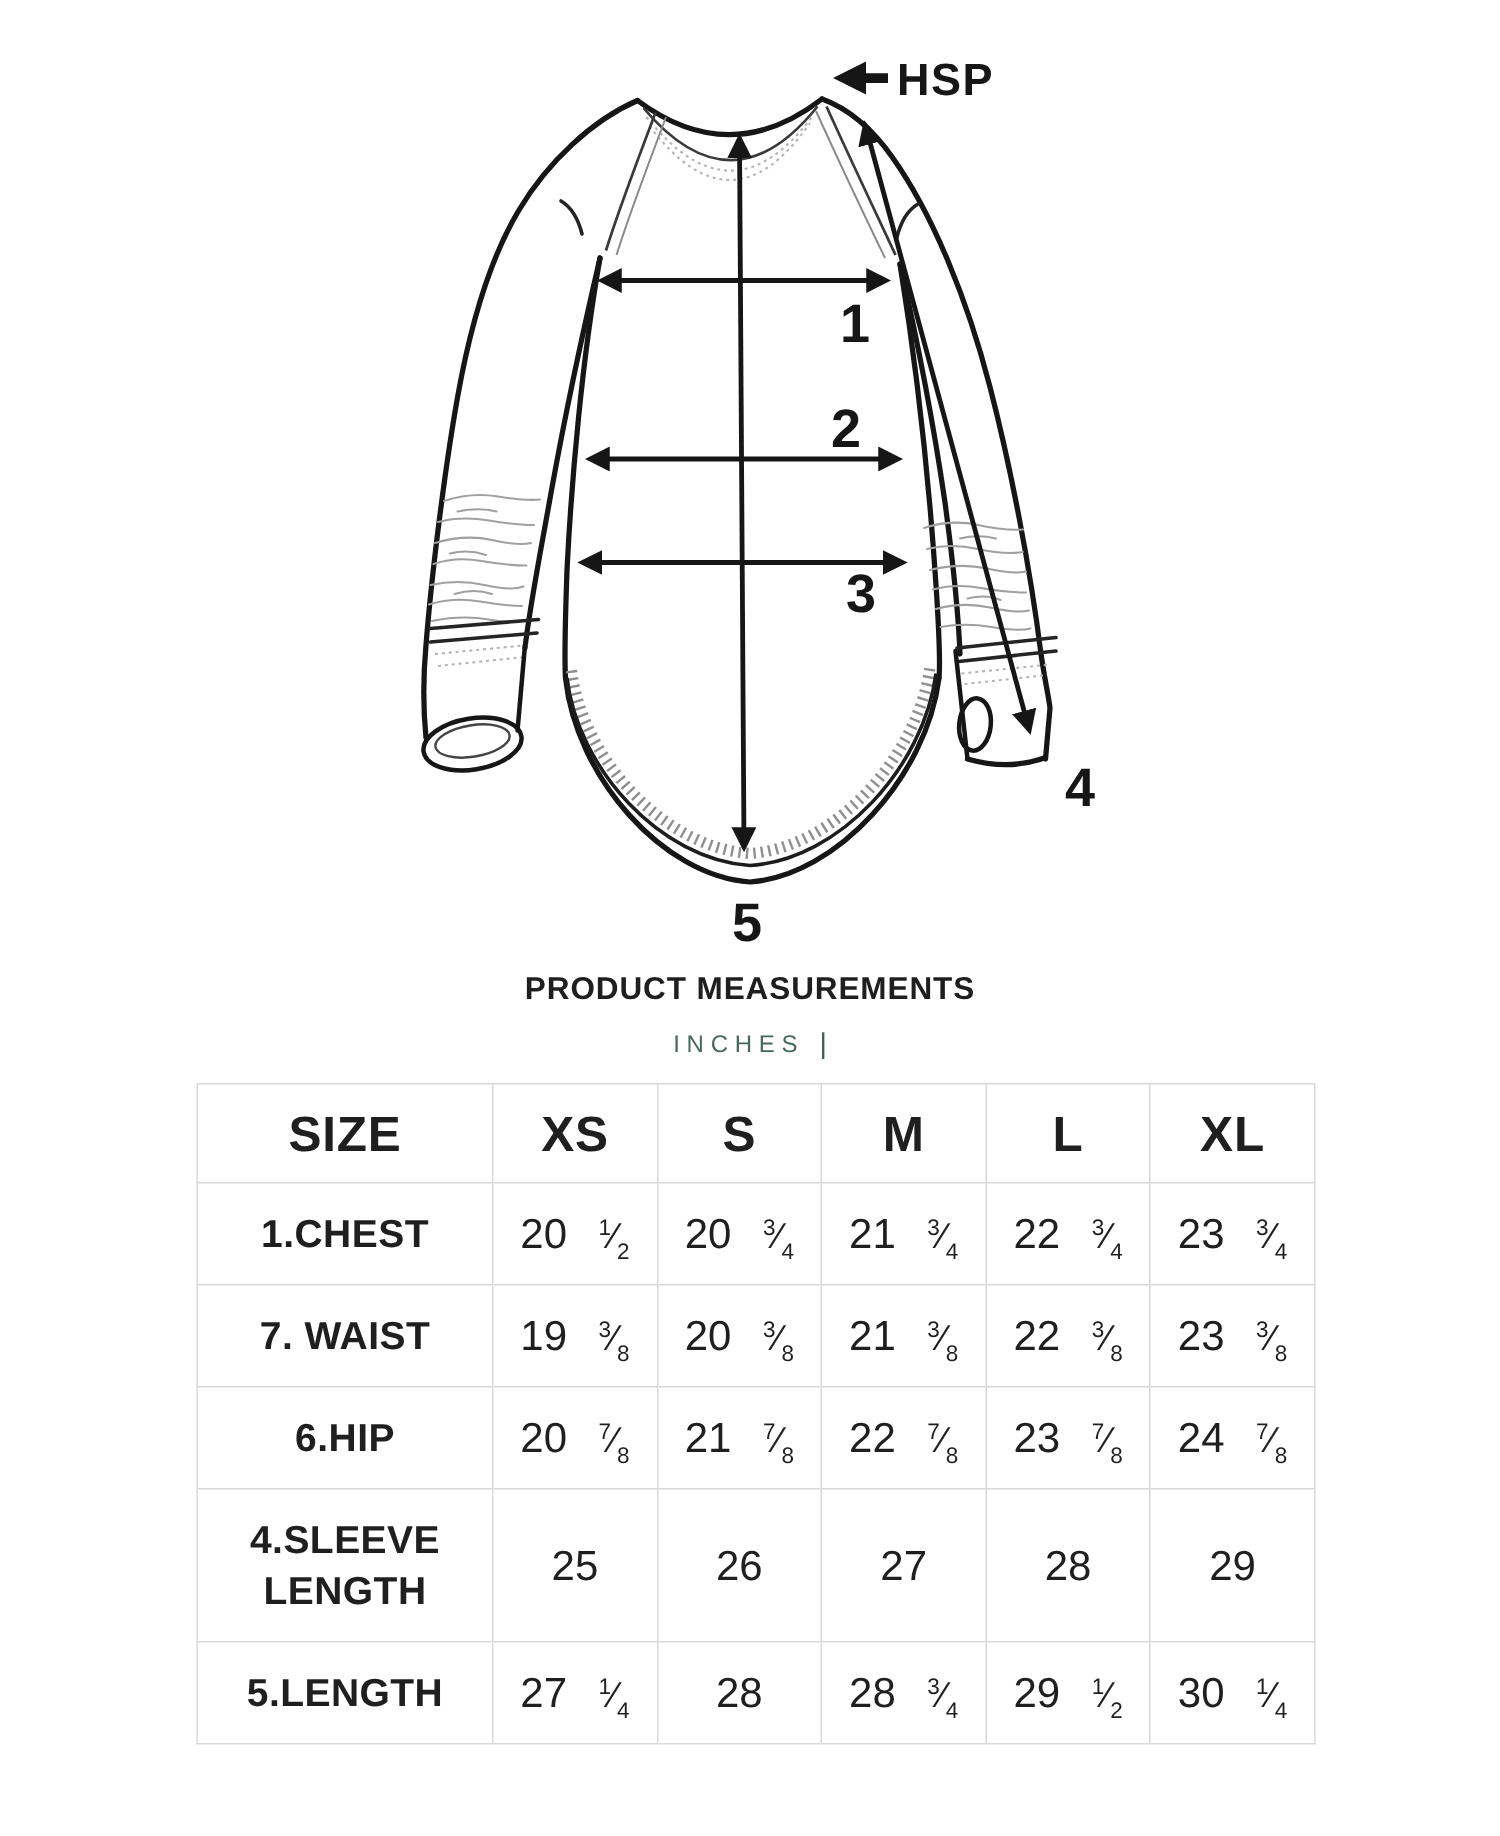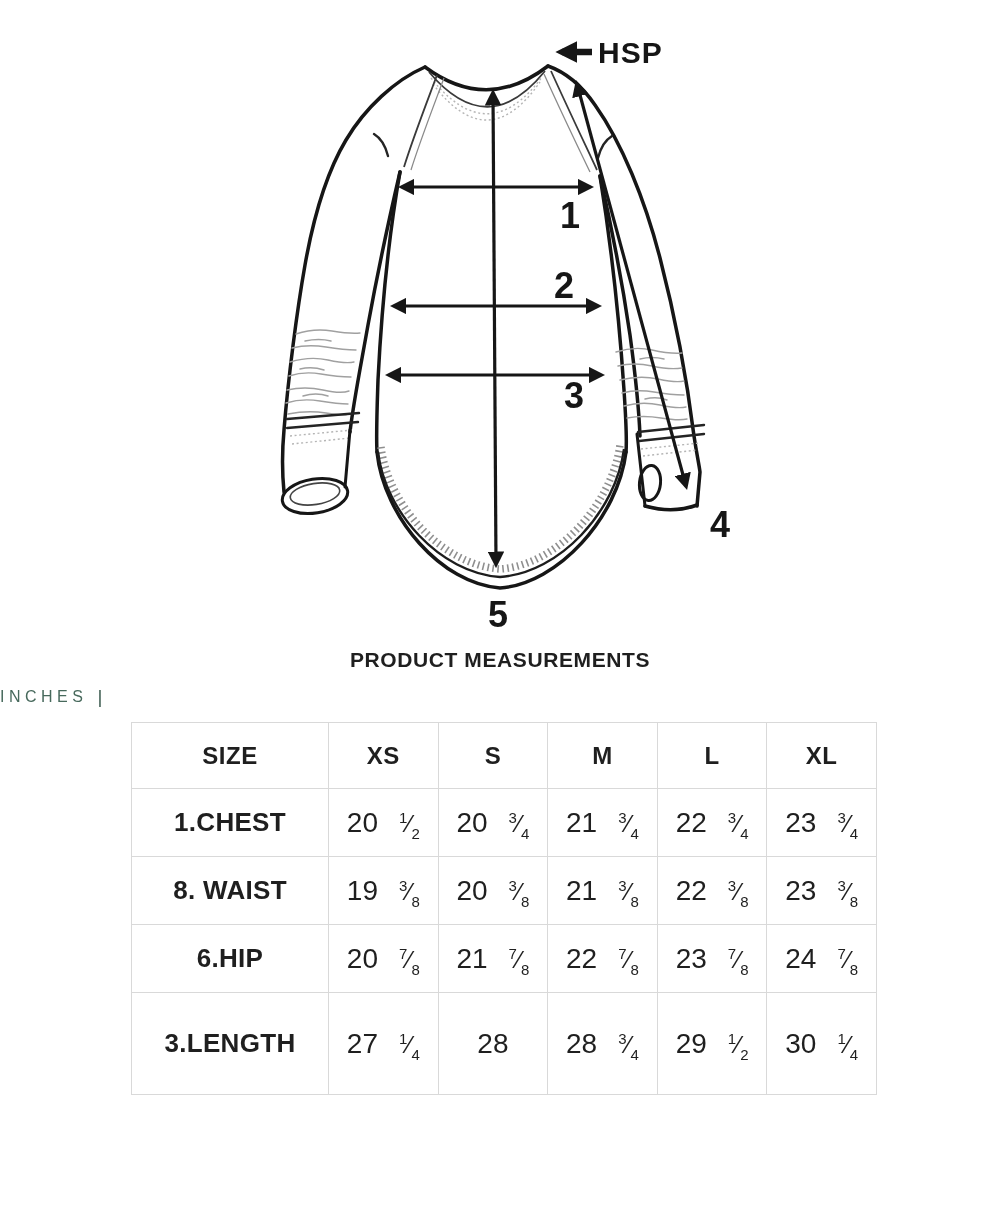--- a/index.html
+++ b/index.html
@@ -29,21 +29,21 @@
   .scrunch{stroke:var(--sketch-gray);stroke-width:1.4;fill:none;stroke-linecap:round;}
   .band{stroke:#242424;stroke-width:2.4;fill:none;stroke-linecap:round;}
   .heminner{stroke:#1d1d1d;stroke-width:2.4;fill:none;}
   .hemhatch{stroke:#8f8f8f;stroke-width:7.5;fill:none;stroke-dasharray:1.6 3.4;}
   .marrow{stroke:var(--ink);stroke-width:3.2;fill:none;}
 
   .title-block{position:absolute;left:0;top:648px;width:1000px;text-align:center;}
   .title-block h2{
     font-size:21px;font-weight:bold;letter-spacing:.6px;color:var(--text);
   }
-  .unit-block{position:absolute;left:0;top:686px;width:1000px;text-align:left;}
+  .unit-block{position:absolute;left:0;top:686px;width:1000px;text-align:center;}
   .unit-label{
     font-size:16px;letter-spacing:4.5px;color:var(--accent);
     display:inline-block;cursor:pointer;
   }
   .unit-sep{
     display:inline-block;margin-left:10px;font-size:19px;color:#3e5d51;
     letter-spacing:0;vertical-align:-1px;
   }
 
   table.size-table{
@@ -51,21 +51,21 @@
     border-collapse:collapse;table-layout:fixed;
     color:var(--text);
   }
   .size-table th,.size-table td{
     border:1px solid var(--border);
     text-align:center;vertical-align:middle;
     background:#fff;
   }
   .size-table col.c-label{width:197px;}
   .size-table col.c-size{width:109.6px;}
-  .size-table thead th{height:66px;font-size:24px;font-weight:bold;letter-spacing:.5px;}
+  .size-table thead th{height:66px;font-size:33px;font-weight:bold;letter-spacing:.5px;}
   .size-table tbody th{font-size:26px;font-weight:bold;padding:16px 26px;line-height:1.3;letter-spacing:.3px;}
   .size-table tbody td{height:68px;font-size:28px;font-weight:normal;line-height:1;}
   .size-table tbody tr:nth-child(4) td,
   .size-table tbody tr:nth-child(4) th{height:102px;}
   .frac{margin-left:21px;white-space:nowrap;}
   .fr-n{font-size:15px;position:relative;top:-9px;}
   .fr-s{font-size:24px;}
   .fr-d{font-size:15px;position:relative;top:7px;}
 </style>
 </head>
@@ -214,37 +214,45 @@
     <tbody>
         <tr>
           <th>1.CHEST</th>
           <td>20<span class="frac"><span class="fr-n">1</span><span class="fr-s">⁄</span><span class="fr-d">2</span></span></td>
           <td>20<span class="frac"><span class="fr-n">3</span><span class="fr-s">⁄</span><span class="fr-d">4</span></span></td>
           <td>21<span class="frac"><span class="fr-n">3</span><span class="fr-s">⁄</span><span class="fr-d">4</span></span></td>
           <td>22<span class="frac"><span class="fr-n">3</span><span class="fr-s">⁄</span><span class="fr-d">4</span></span></td>
           <td>23<span class="frac"><span class="fr-n">3</span><span class="fr-s">⁄</span><span class="fr-d">4</span></span></td>
         </tr>
         <tr>
-          <th>8. WAIST</th>
+          <th>7. WAIST</th>
           <td>19<span class="frac"><span class="fr-n">3</span><span class="fr-s">⁄</span><span class="fr-d">8</span></span></td>
           <td>20<span class="frac"><span class="fr-n">3</span><span class="fr-s">⁄</span><span class="fr-d">8</span></span></td>
           <td>21<span class="frac"><span class="fr-n">3</span><span class="fr-s">⁄</span><span class="fr-d">8</span></span></td>
           <td>22<span class="frac"><span class="fr-n">3</span><span class="fr-s">⁄</span><span class="fr-d">8</span></span></td>
           <td>23<span class="frac"><span class="fr-n">3</span><span class="fr-s">⁄</span><span class="fr-d">8</span></span></td>
         </tr>
         <tr>
           <th>6.HIP</th>
           <td>20<span class="frac"><span class="fr-n">7</span><span class="fr-s">⁄</span><span class="fr-d">8</span></span></td>
           <td>21<span class="frac"><span class="fr-n">7</span><span class="fr-s">⁄</span><span class="fr-d">8</span></span></td>
           <td>22<span class="frac"><span class="fr-n">7</span><span class="fr-s">⁄</span><span class="fr-d">8</span></span></td>
           <td>23<span class="frac"><span class="fr-n">7</span><span class="fr-s">⁄</span><span class="fr-d">8</span></span></td>
           <td>24<span class="frac"><span class="fr-n">7</span><span class="fr-s">⁄</span><span class="fr-d">8</span></span></td>
         </tr>
         <tr>
-          <th>3.LENGTH</th>
+          <th>4.SLEEVE LENGTH</th>
+          <td>25</td>
+          <td>26</td>
+          <td>27</td>
+          <td>28</td>
+          <td>29</td>
+        </tr>
+        <tr>
+          <th>5.LENGTH</th>
           <td>27<span class="frac"><span class="fr-n">1</span><span class="fr-s">⁄</span><span class="fr-d">4</span></span></td>
           <td>28</td>
           <td>28<span class="frac"><span class="fr-n">3</span><span class="fr-s">⁄</span><span class="fr-d">4</span></span></td>
           <td>29<span class="frac"><span class="fr-n">1</span><span class="fr-s">⁄</span><span class="fr-d">2</span></span></td>
           <td>30<span class="frac"><span class="fr-n">1</span><span class="fr-s">⁄</span><span class="fr-d">4</span></span></td>
         </tr>
       </tbody>
   </table>
 
 </div>

